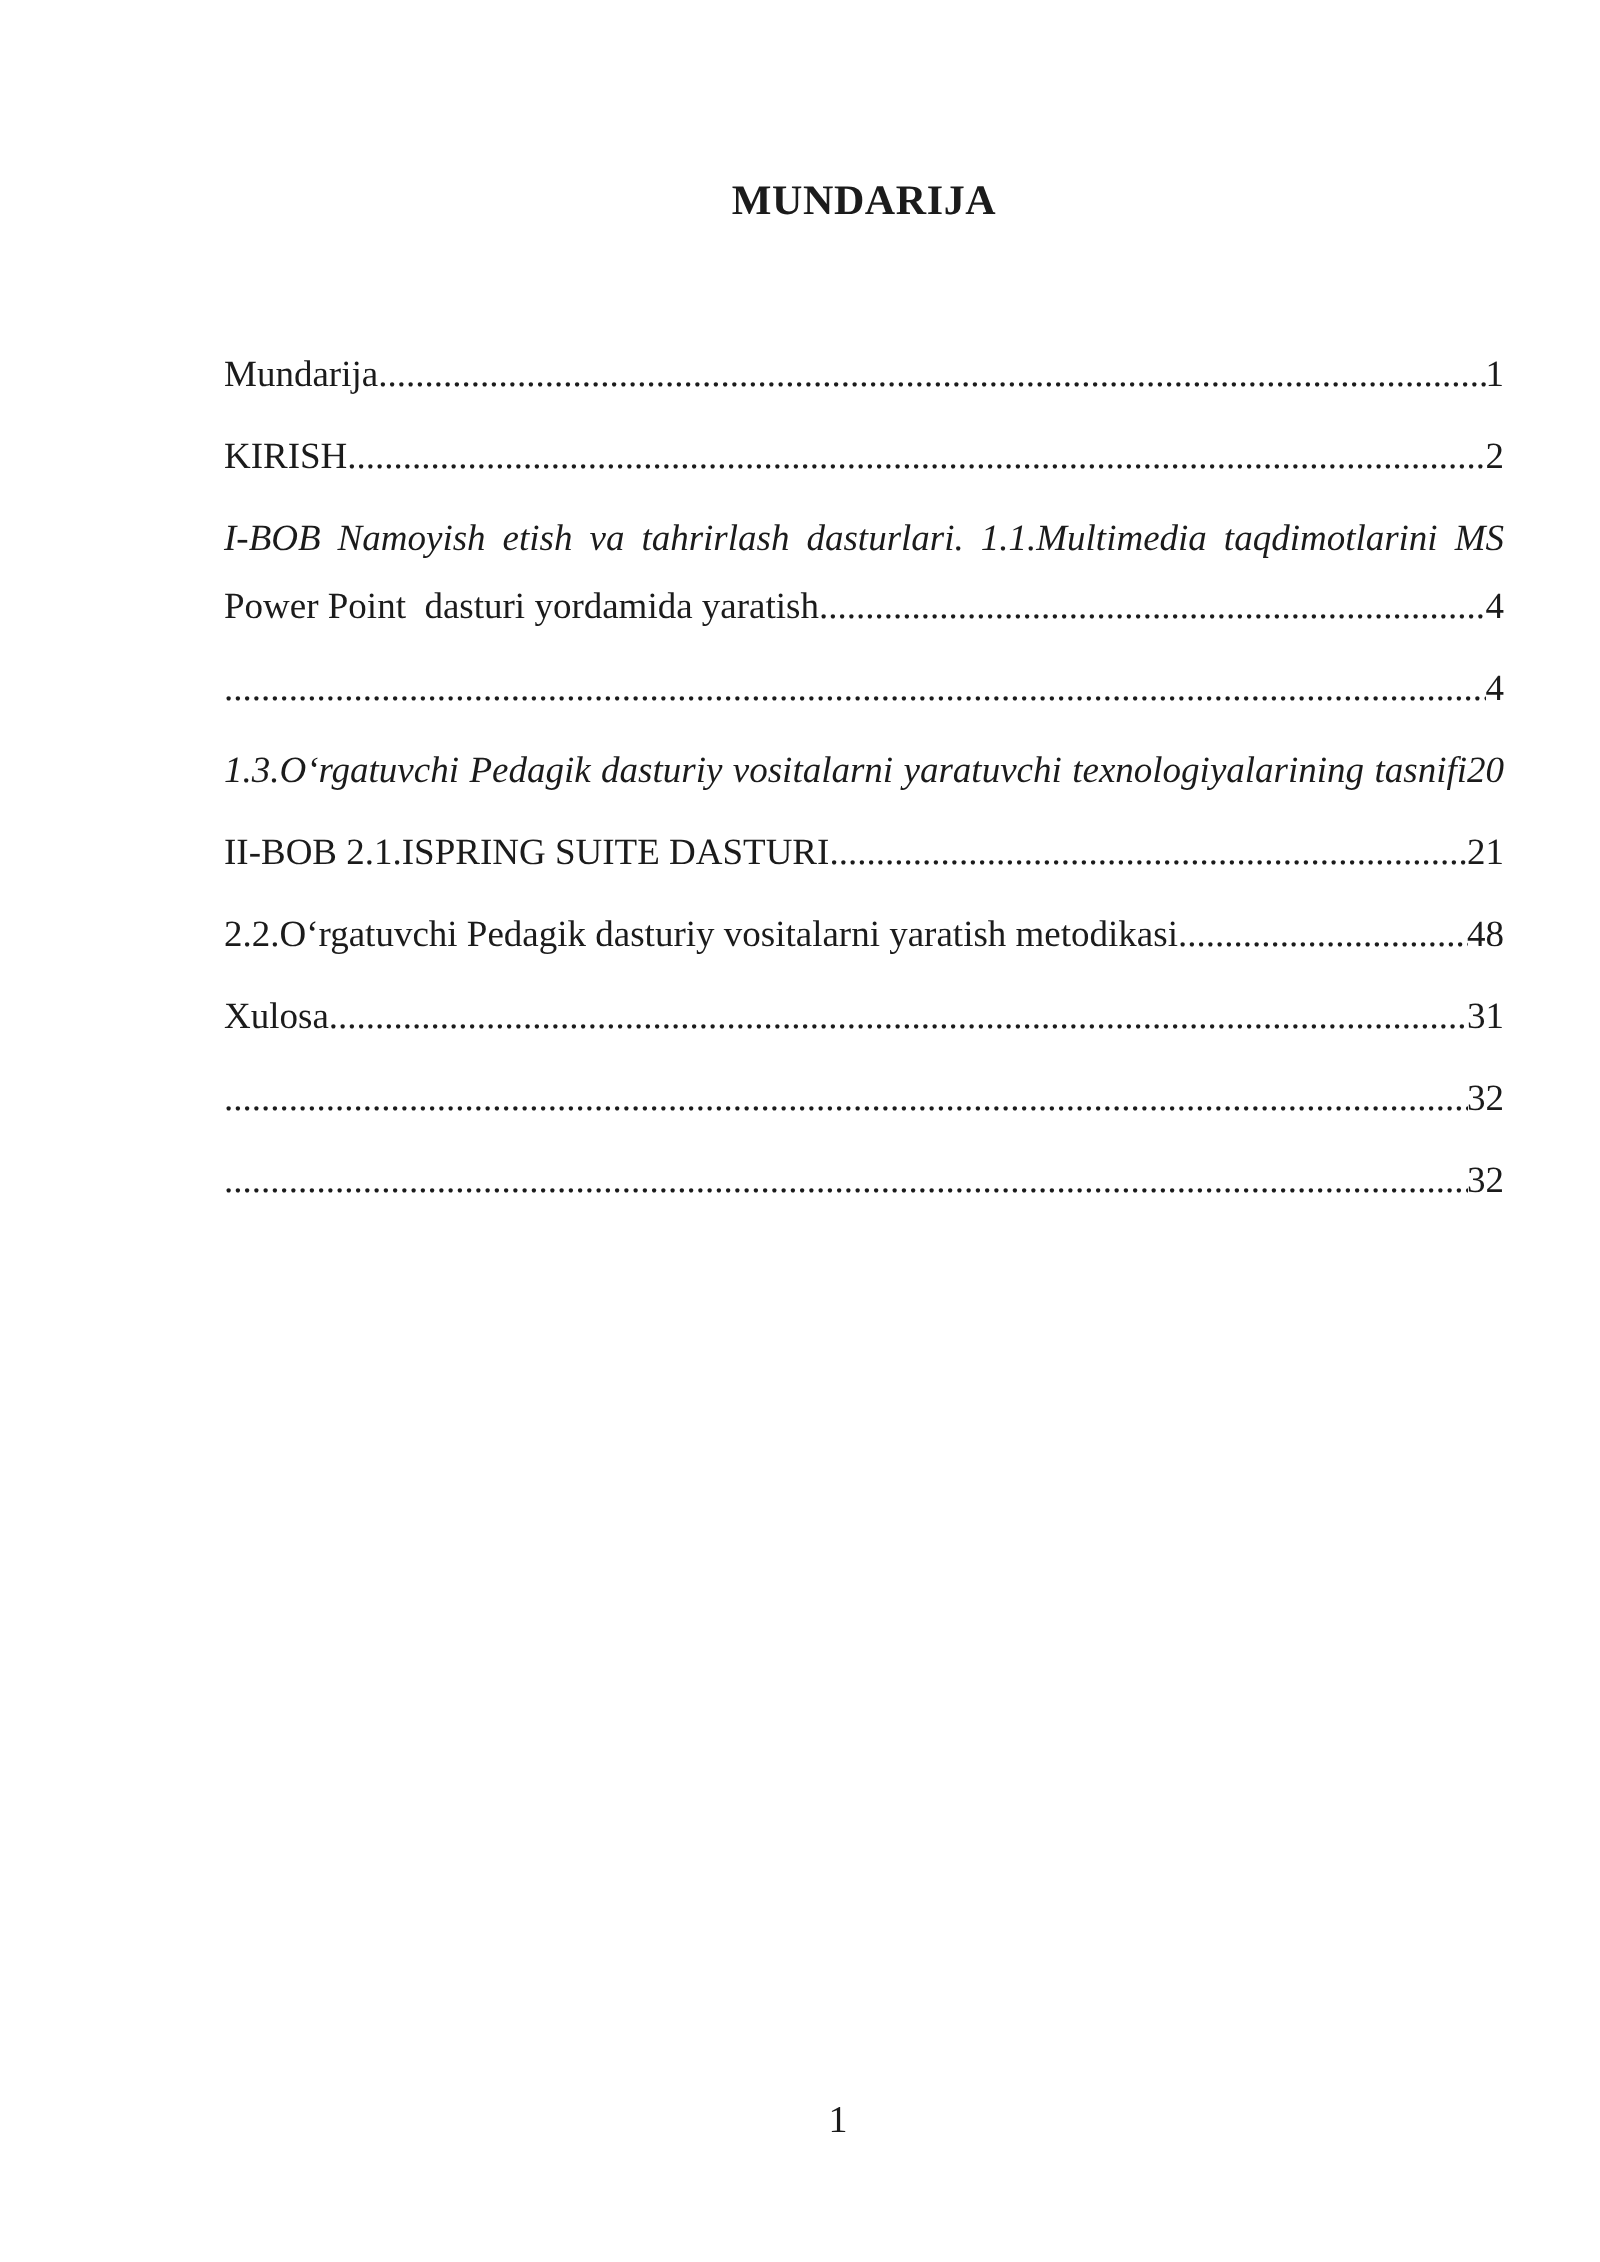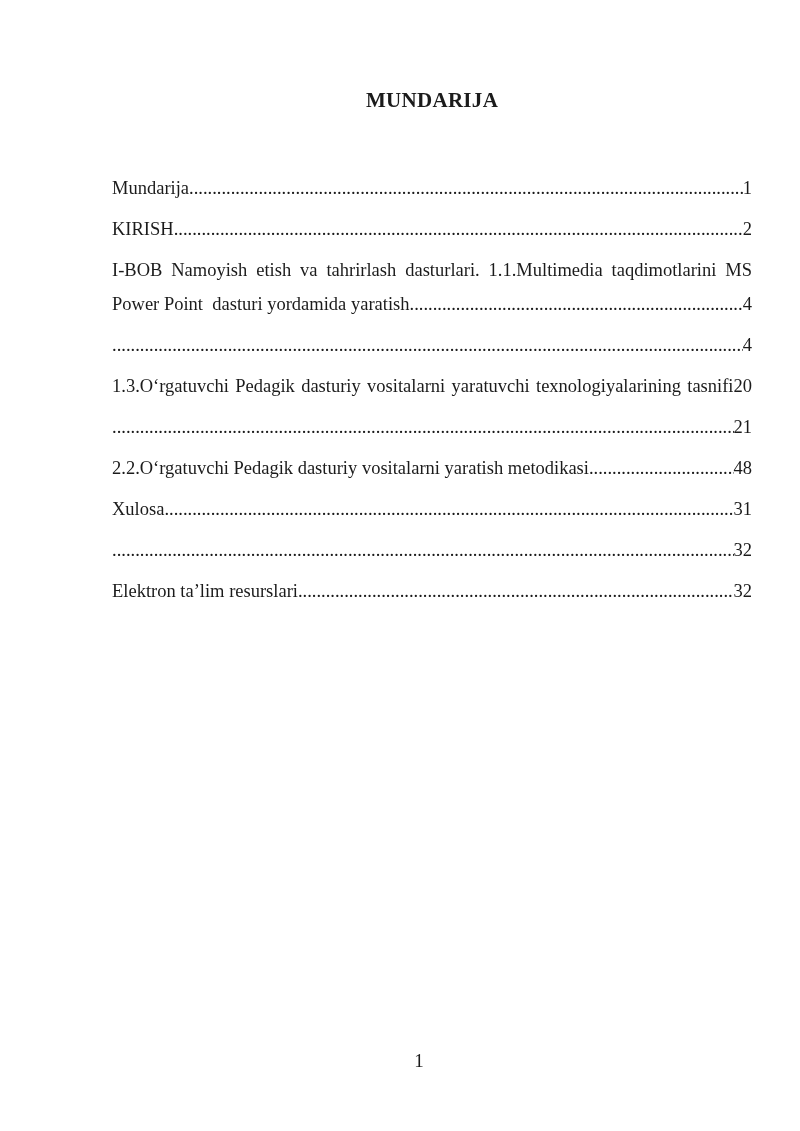--- a/index.html
+++ b/index.html
@@ -45,20 +45,21 @@
   .toc-entry {
     margin: 0 0 7px 0;
   }
   .toc-line {
     width: 100%;
   }
   
   .toc-line.just {
     text-align: justify;
     text-align-last: justify;
+    font-style: italic;
     -moz-text-align-last: justify;
   }
   
   .toc-line.flex {
     display: flex;
     align-items: baseline;
   }
   .toc-line.flex .t {
     flex: 0 0 auto;
     white-space: pre-wrap;
@@ -117,20 +118,21 @@
         <div class="toc-line flex">
           <span class="leader">................................................................................................................................................................................................................................................</span>
           <span class="pg">4</span>
         </div>
       </div>
       <div class="toc-entry">
         <div class="toc-line just"><span class="t">1.3.O‘rgatuvchi Pedagik  dasturiy vositalarni yaratuvchi texnologiyalarining tasnifi</span><span class="pg-inline">20</span></div>
       </div>
       <div class="toc-entry">
         <div class="toc-line flex">
+          <span class="t">II-BOB 2.1.ISPRING SUITE DASTURI</span>
           <span class="leader">................................................................................................................................................................................................................................................</span>
           <span class="pg">21</span>
         </div>
       </div>
       <div class="toc-entry">
         <div class="toc-line flex">
           <span class="t">2.2.O‘rgatuvchi Pedagik dasturiy vositalarni yaratish metodikasi</span>
           <span class="leader">................................................................................................................................................................................................................................................</span>
           <span class="pg">48</span>
         </div>
@@ -143,21 +145,20 @@
         </div>
       </div>
       <div class="toc-entry">
         <div class="toc-line flex">
           <span class="leader">................................................................................................................................................................................................................................................</span>
           <span class="pg">32</span>
         </div>
       </div>
       <div class="toc-entry">
         <div class="toc-line flex">
-          <span class="t">Elektron ta’lim resurslari</span>
           <span class="leader">................................................................................................................................................................................................................................................</span>
           <span class="pg">32</span>
         </div>
       </div>
     </div>
 
   <div class="footer-pagenum">1</div>
 </div>
 
 </body></html>

